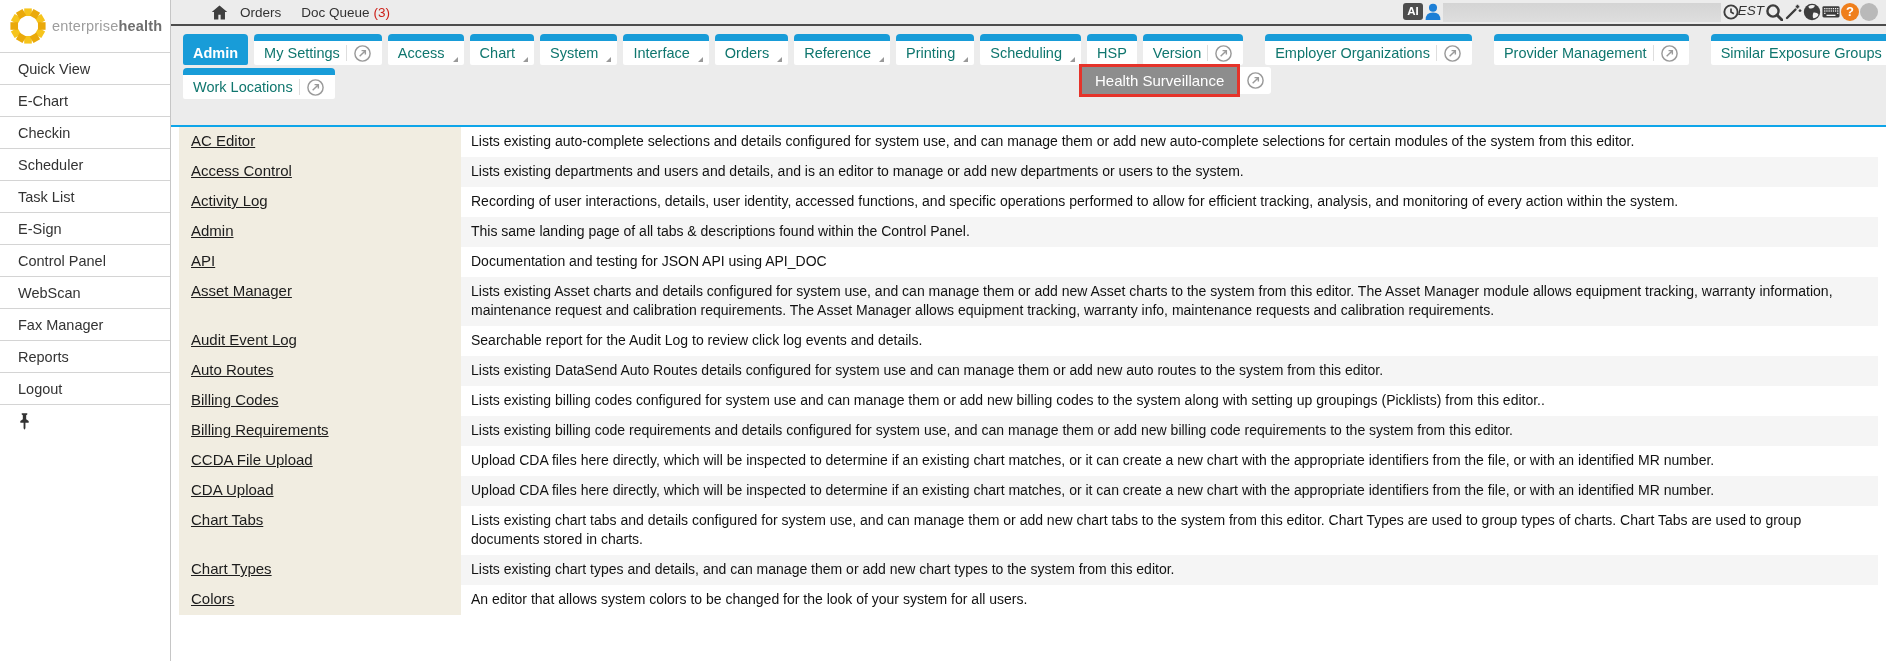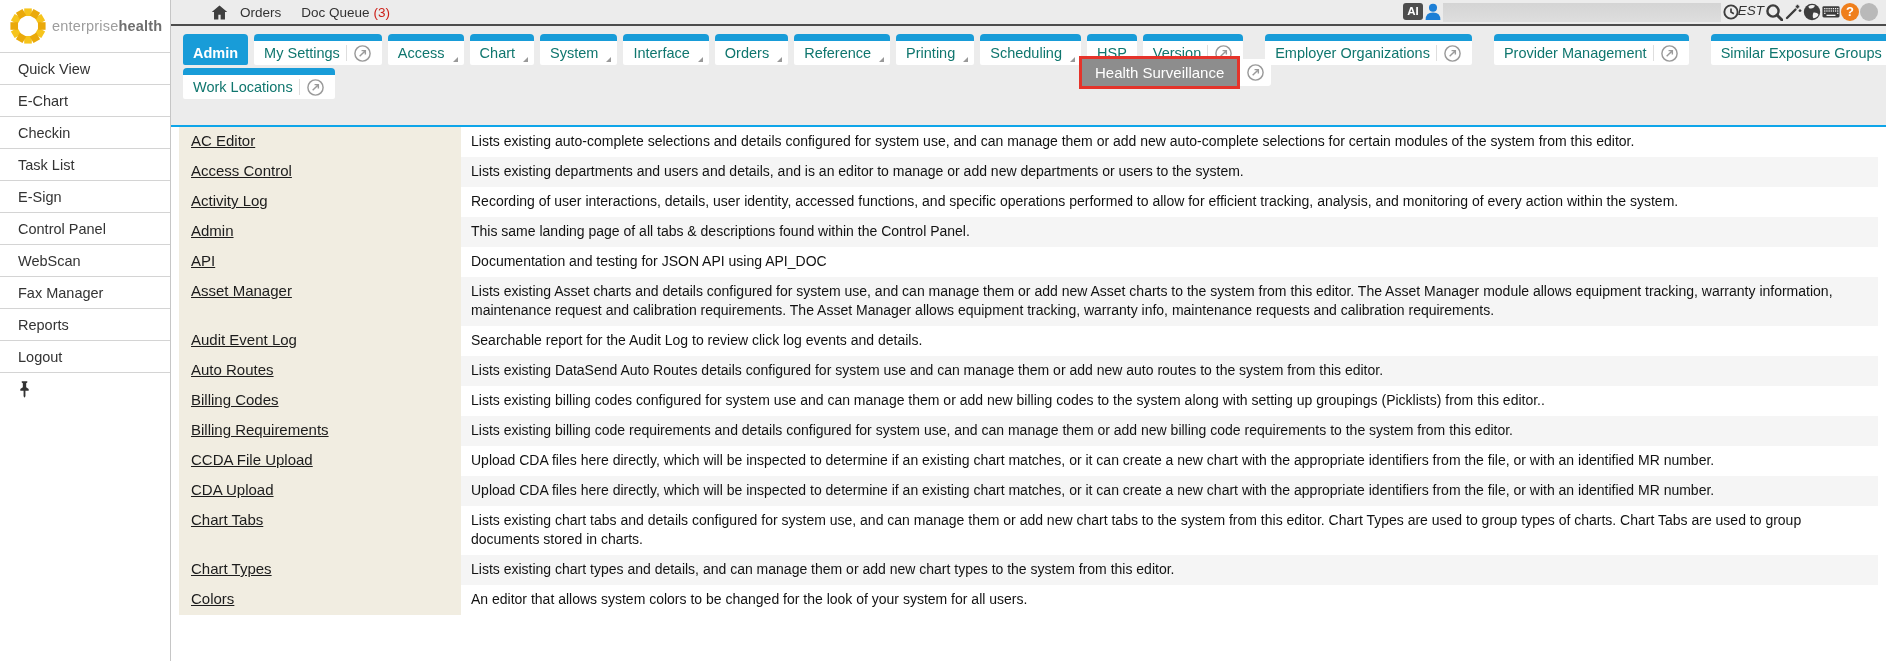--- a/index.html
+++ b/index.html
@@ -61,21 +61,21 @@
   .tab.active .tab-top  { border-radius:4px 4px 0 0; }
   .tab.dd .tab-body::after {
     content:""; width:0; height:0; border-bottom:5px solid #999; border-left:5px solid transparent;
     align-self:flex-end; margin:0 -4px 3px 1px;
   }
   .tab.ml { margin-left:16px; }
   .tab-sep { width:1px; height:16px; background:#dedede; margin:0 -1px; }
   .ext-ic { width:19px; height:19px; display:block; cursor:pointer; }
 
   
-  .hs-pop { position:absolute; left:-8px; top:22px; display:flex; align-items:stretch; z-index:6;justify-content:flex-end; }
+  .hs-pop { position:absolute; left:-8px; top:30px; display:flex; align-items:stretch; z-index:6;justify-content:flex-end; }
   .hs-item {
     background:#8d8d8d; color:#fff; font-size:15px; padding:5px 13px;
     border:3px solid #e5332a; white-space:nowrap; display:flex; align-items:center; cursor:pointer;
   }
   .hs-ext { background:#fff; border-radius:0 3px 3px 0; padding:0 6px; display:flex;
             align-items:center; margin:3px 0; }
 
   
   .content { flex:1; background:#fff; border-top:2px solid #0ea5e9; padding:0 8px; overflow:hidden; }
   .trow { display:flex; }
@@ -109,20 +109,21 @@
           <rect x="16" y="1.5" width="8" height="8" transform="rotate(330 20 20)"></rect>
         </g>
         <circle cx="20" cy="20" r="8" fill="#fff"></circle>
       </svg>
       <span class="logo-text"><span class="lt-light">enterprise</span><span class="lt-bold">health</span></span>
     </div>
     <nav>
       <div class="side-item">Quick View</div>
       <div class="side-item">E-Chart</div>
       <div class="side-item">Checkin</div>
+      <div class="side-item">Scheduler</div>
       <div class="side-item">Task List</div>
       <div class="side-item">E-Sign</div>
       <div class="side-item">Control Panel</div>
       <div class="side-item">WebScan</div>
       <div class="side-item">Fax Manager</div>
       <div class="side-item">Reports</div>
       <div class="side-item">Logout</div>
       <div class="side-item pin-row">
         <svg width="13" height="17" viewBox="0 0 14 18">
           <path fill="#333" d="M4 0h6v1.5l-1.2.8v4.2l2.7 2v1.8H8v6l-1 1.7L6 16.3v-6H2.5V8.5l2.7-2V2.3L4 1.5z"></path>

